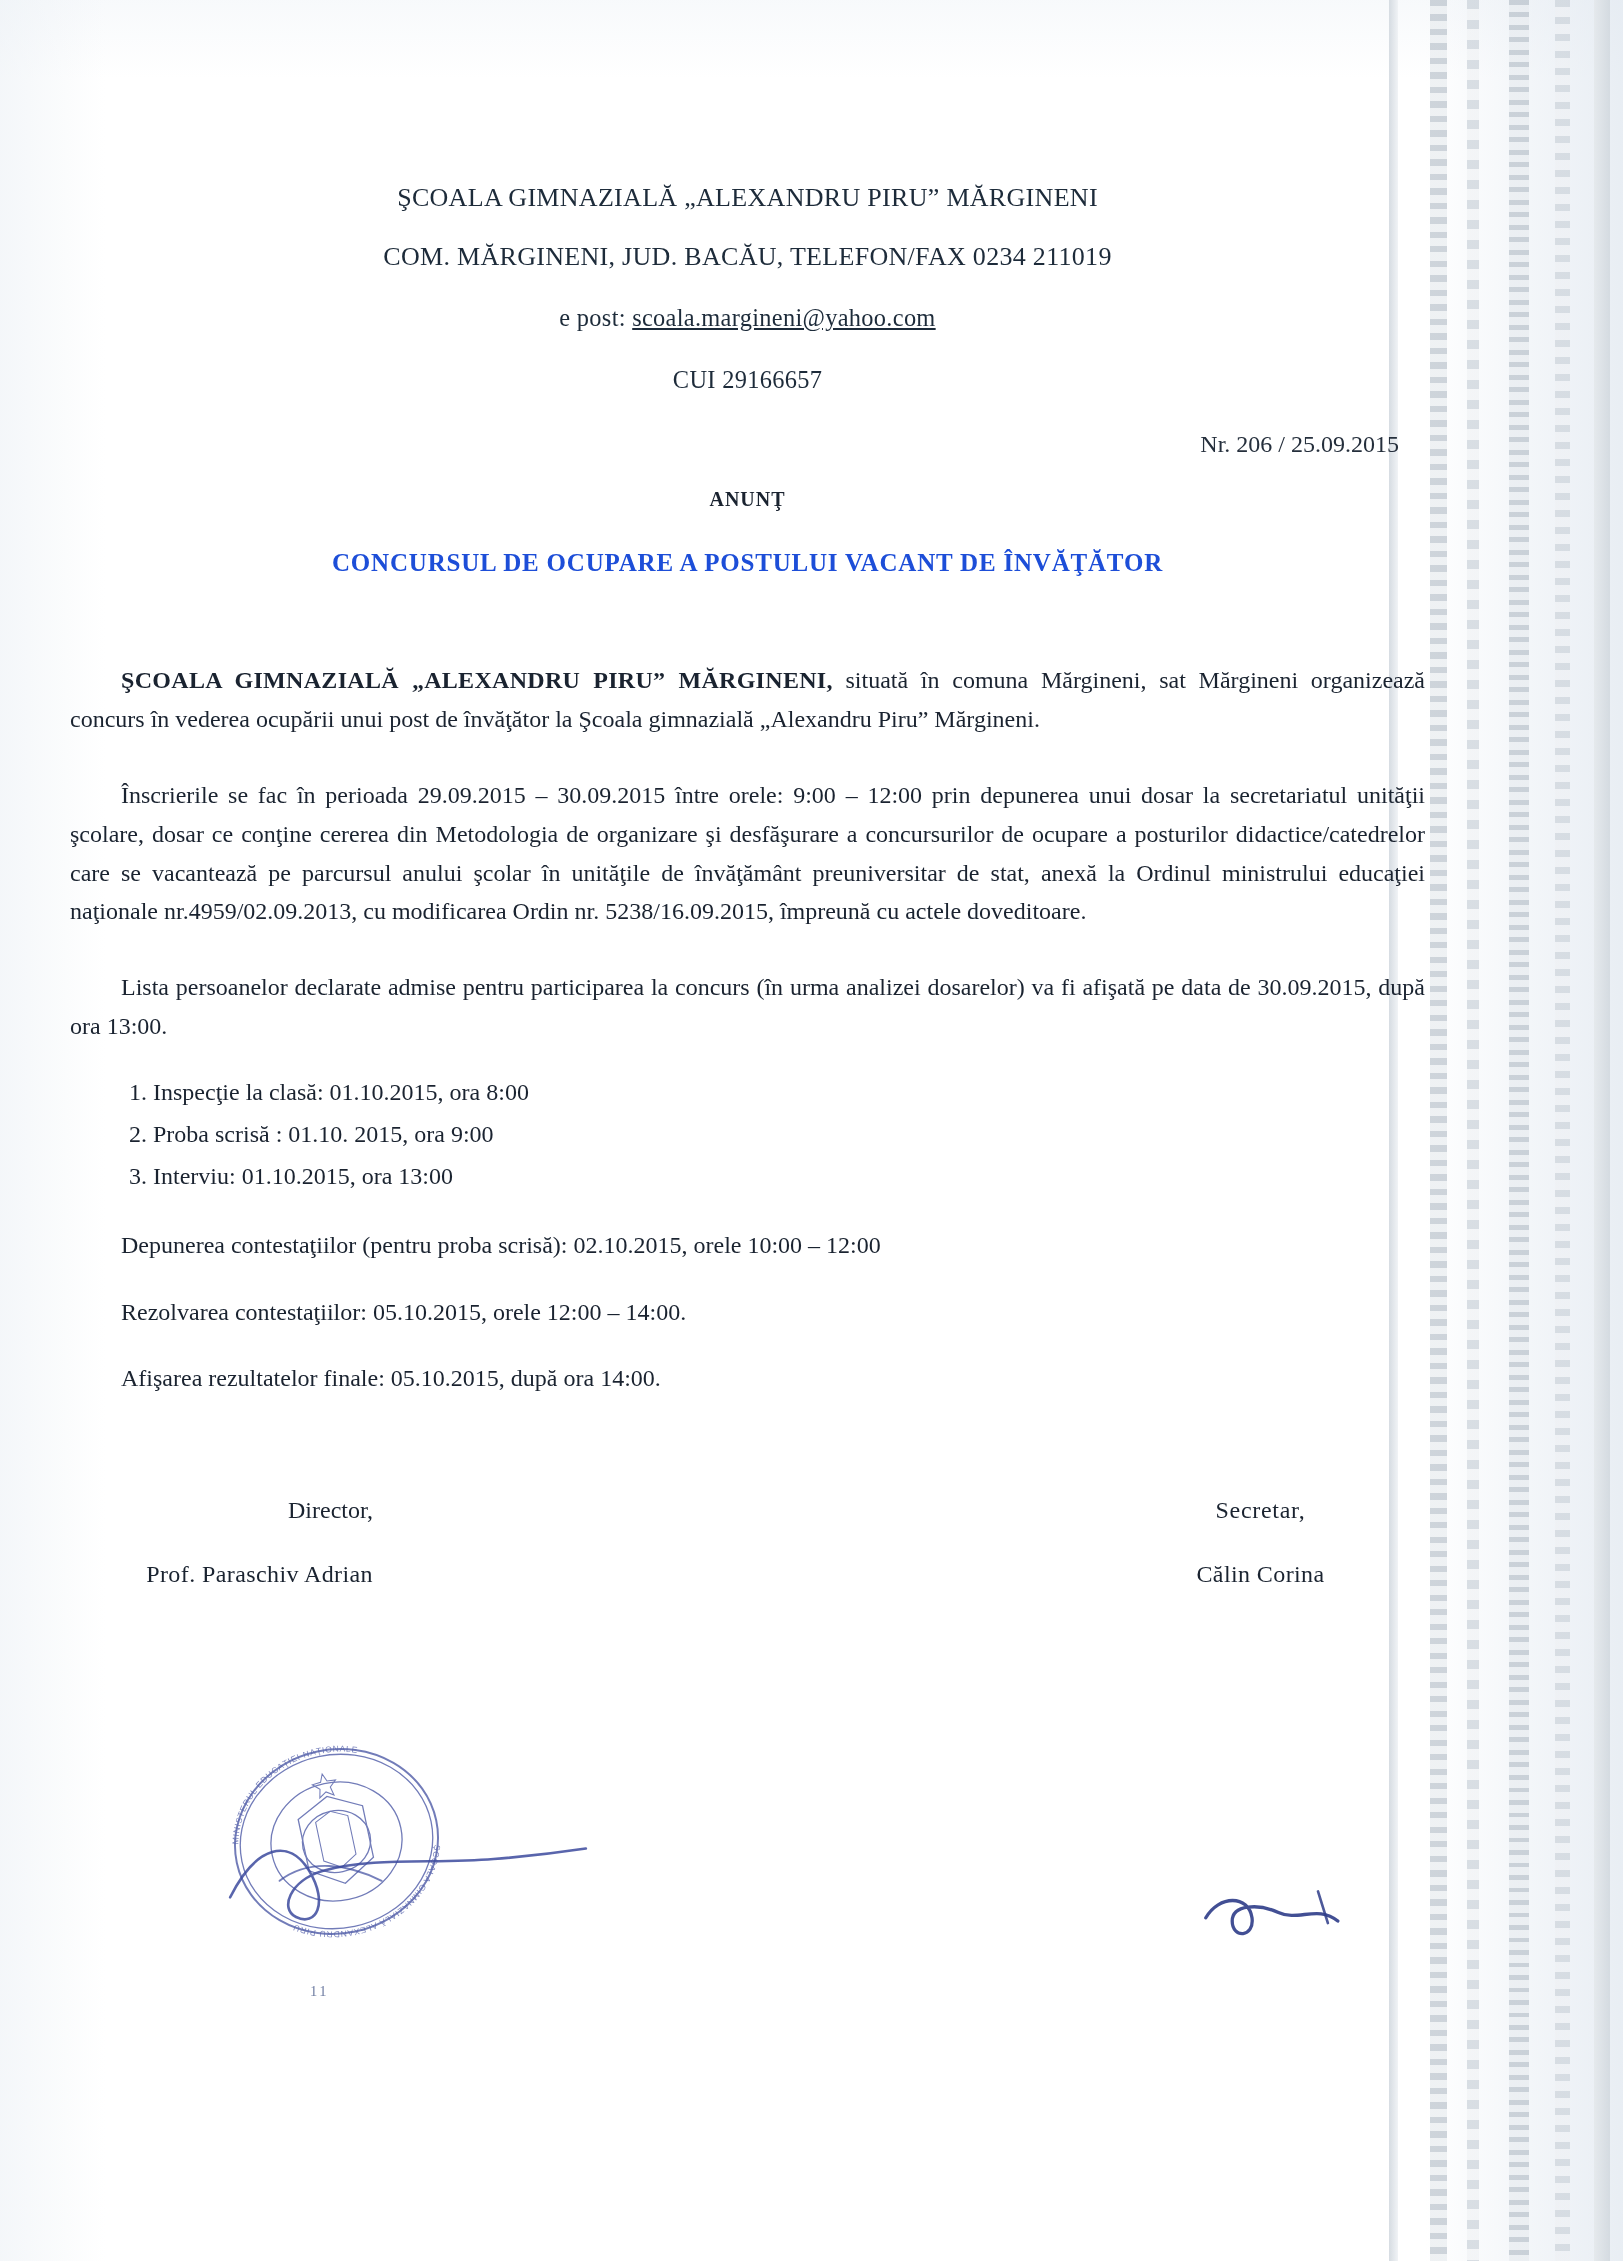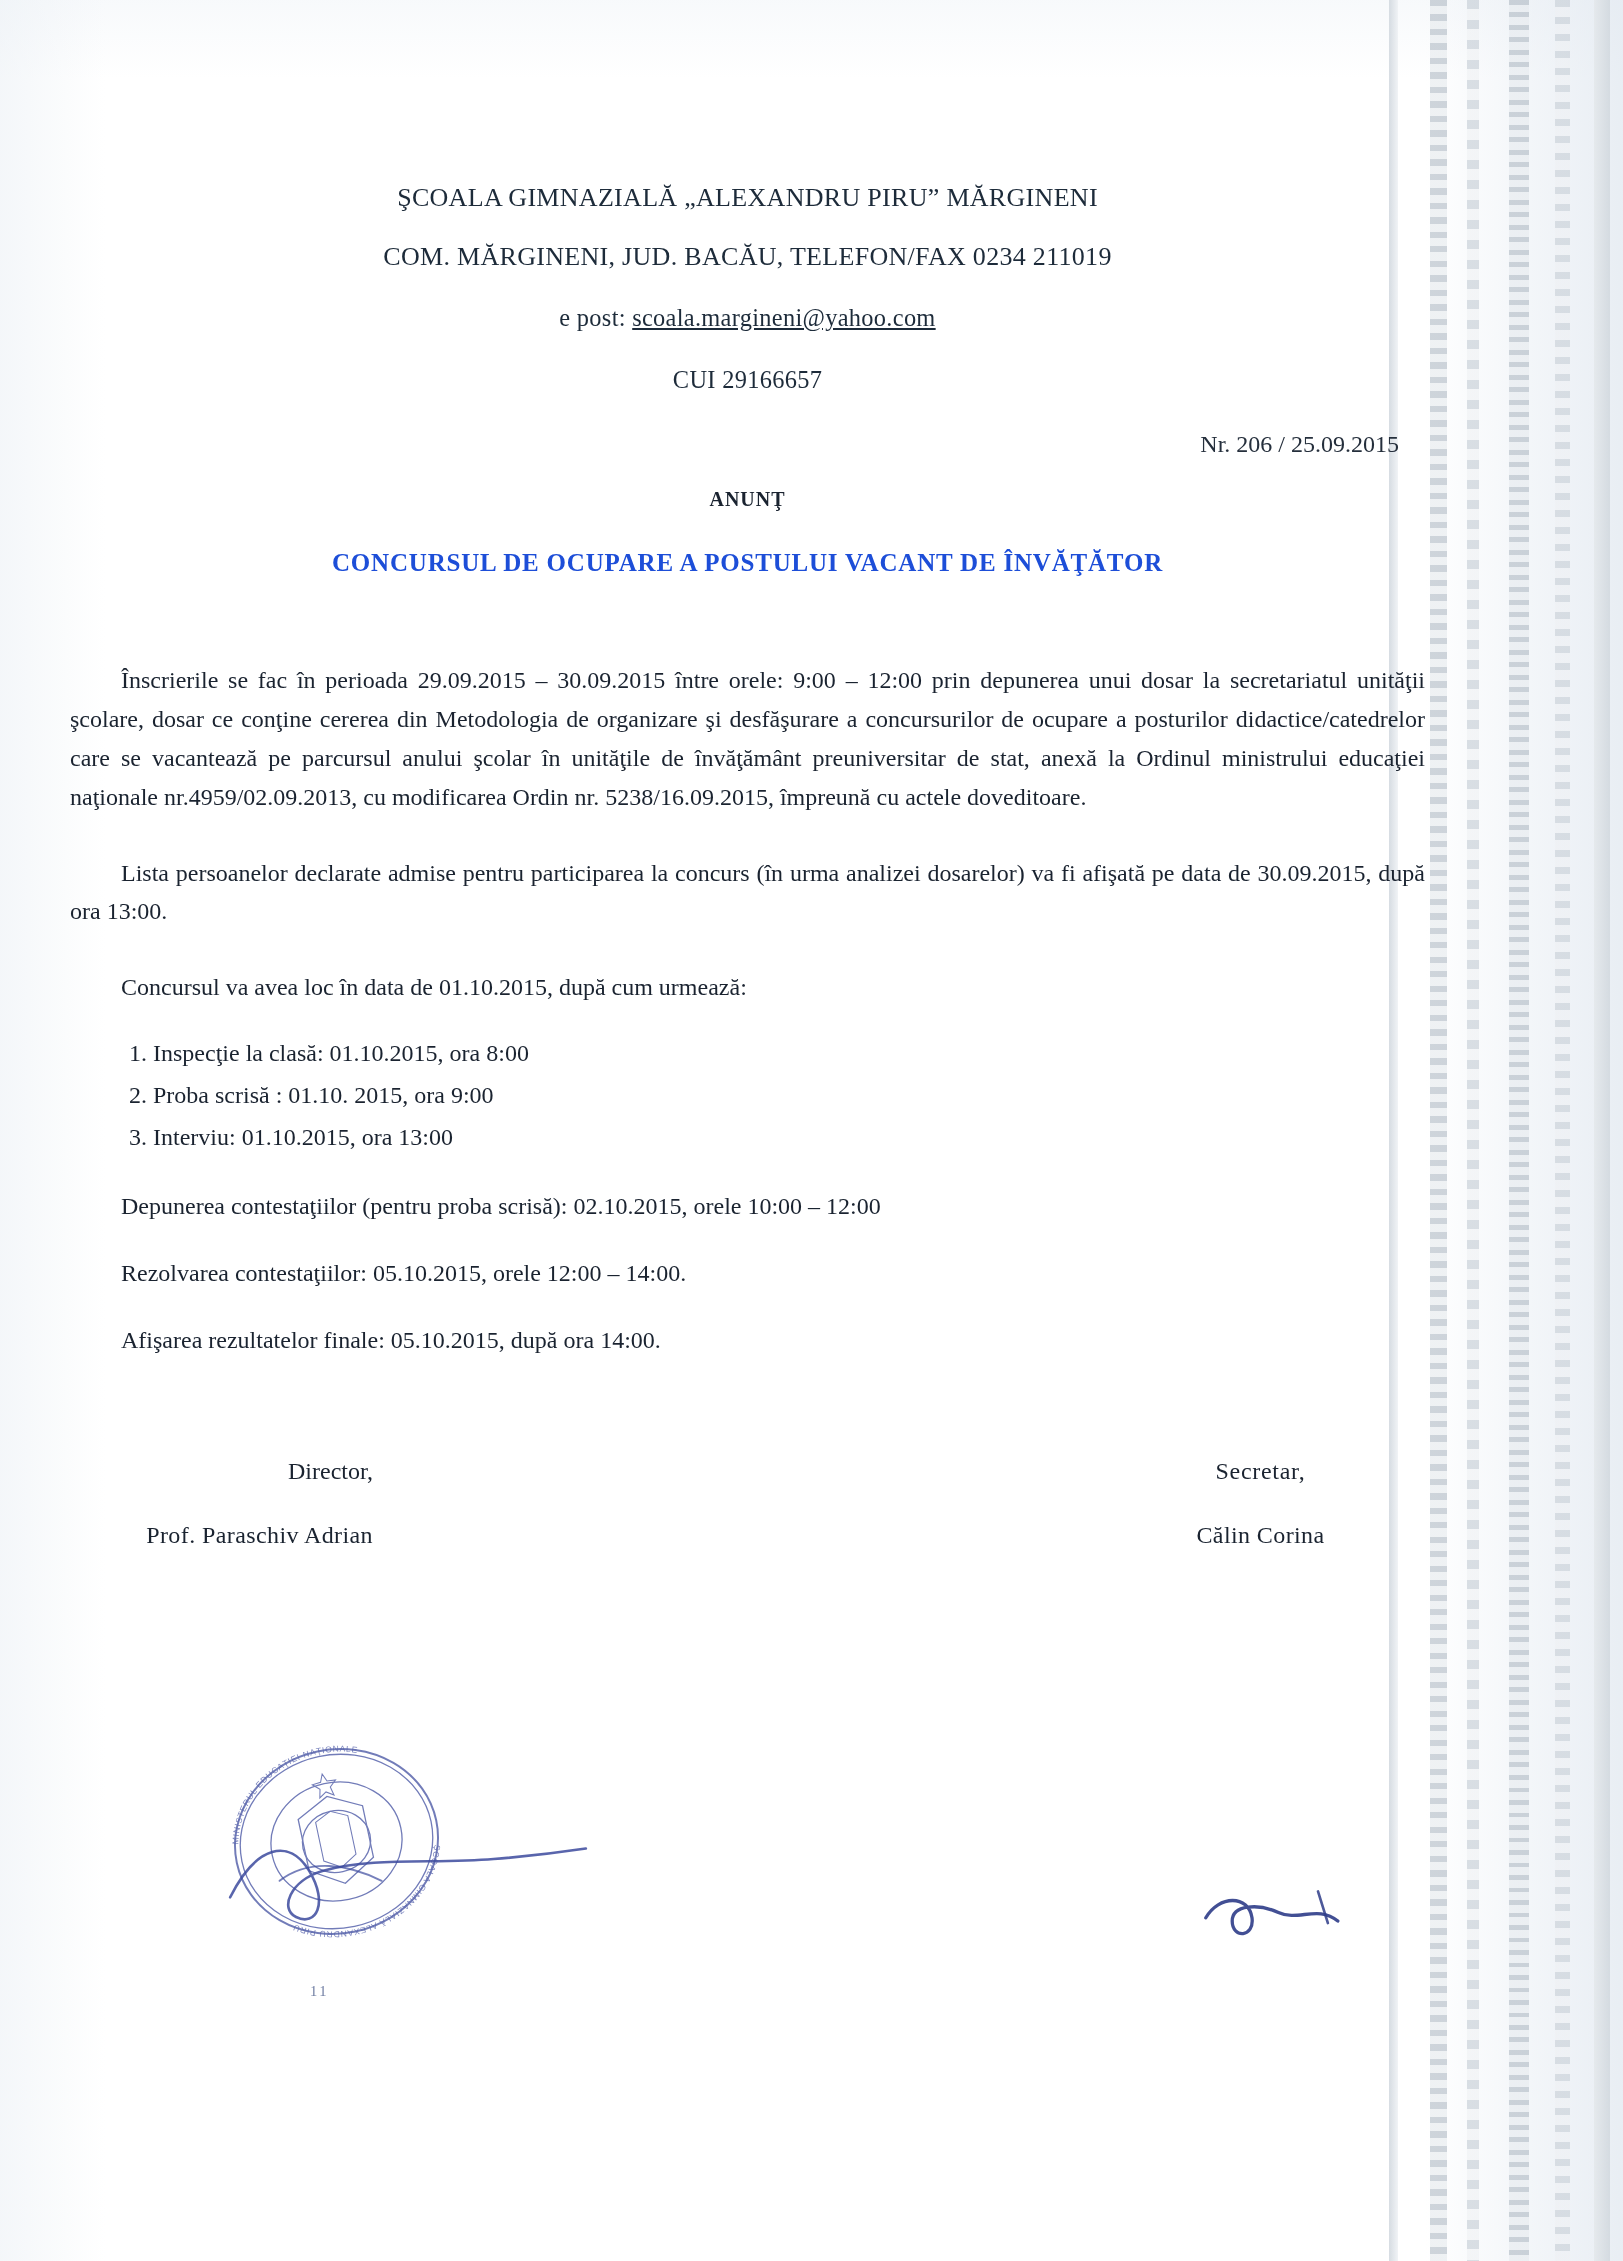--- a/index.html
+++ b/index.html
@@ -190,26 +190,28 @@
     </div>
     <div class="hdr-line hdr-4">CUI 29166657</div>
 
     <div class="doc-number">Nr. 206 / 25.09.2015</div>
 
     <div class="anunt">ANUNŢ</div>
     <div class="title-main">CONCURSUL DE OCUPARE A POSTULUI VACANT DE ÎNVĂŢĂTOR</div>
 
     <div class="body-block">
 
+      <p class="para">
+        <span class="strong-lead">ŞCOALA GIMNAZIALĂ „ALEXANDRU PIRU” MĂRGINENI,</span><span> situată în comuna Mărgineni, sat Mărgineni organizează concurs în vederea ocupării unui post de învăţător la Şcoala gimnazială „Alexandru Piru” Mărgineni.</span>
+      </p>
 
       <p class="para">Înscrierile se fac în perioada 29.09.2015 – 30.09.2015 între orele: 9:00 – 12:00 prin depunerea unui dosar la secretariatul unităţii şcolare, dosar ce conţine cererea din Metodologia de organizare şi desfăşurare a concursurilor de ocupare a posturilor didactice/catedrelor care se vacantează pe parcursul anului şcolar în unităţile de învăţământ preuniversitar de stat, anexă la Ordinul ministrului educaţiei naţionale nr.4959/02.09.2013, cu modificarea Ordin nr. 5238/16.09.2015, împreună cu actele doveditoare.</p>
 
       <p class="para">Lista persoanelor declarate admise  pentru participarea la concurs (în urma analizei dosarelor) va fi afişată pe data de 30.09.2015, după ora 13:00.</p>
 
-      <p class="para">Concursul va avea loc în data de 01.10.2015, după cum urmează:</p>
 
       <ol class="steps">
         <li>Inspecţie la clasă: 01.10.2015, ora 8:00</li>
         <li>Proba scrisă : 01.10. 2015, ora 9:00</li>
         <li>Interviu: 01.10.2015, ora 13:00</li>
       </ol>
 
       <p class="para after-list">Depunerea contestaţiilor (pentru proba scrisă): 02.10.2015, orele 10:00 – 12:00</p>
       <p class="para after-list">Rezolvarea contestaţiilor: 05.10.2015, orele 12:00 – 14:00.</p>
       <p class="para after-list">Afişarea rezultatelor finale: 05.10.2015, după ora 14:00.</p>

